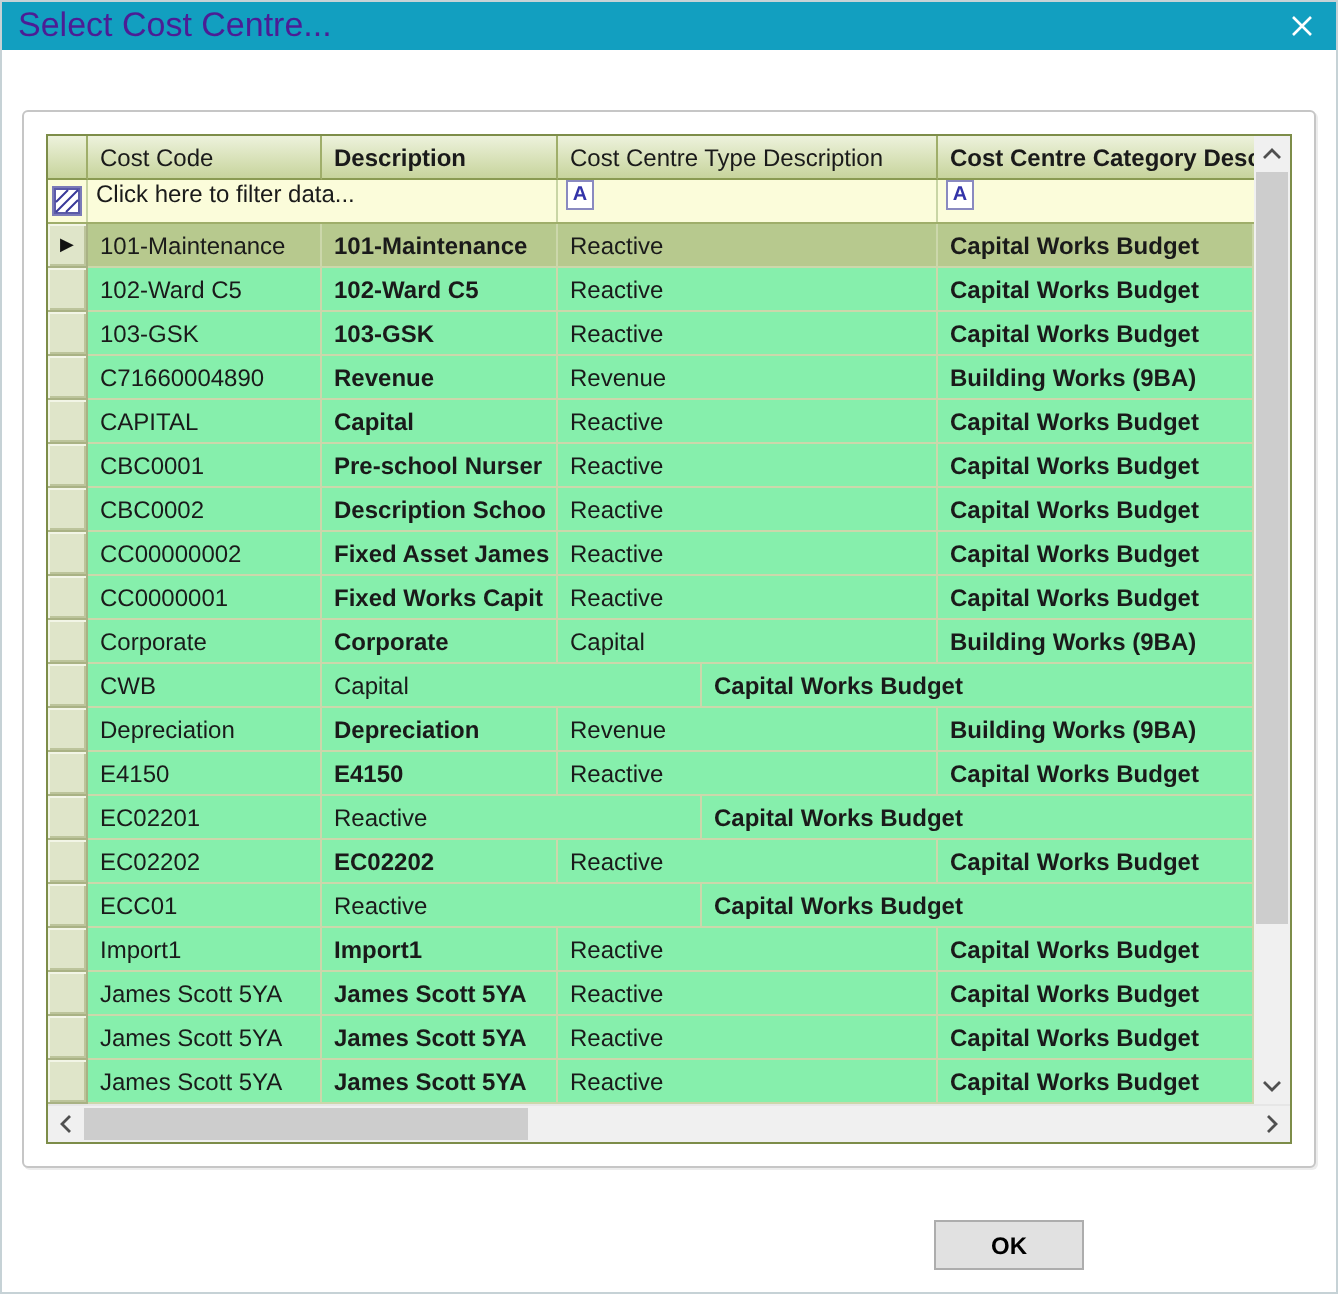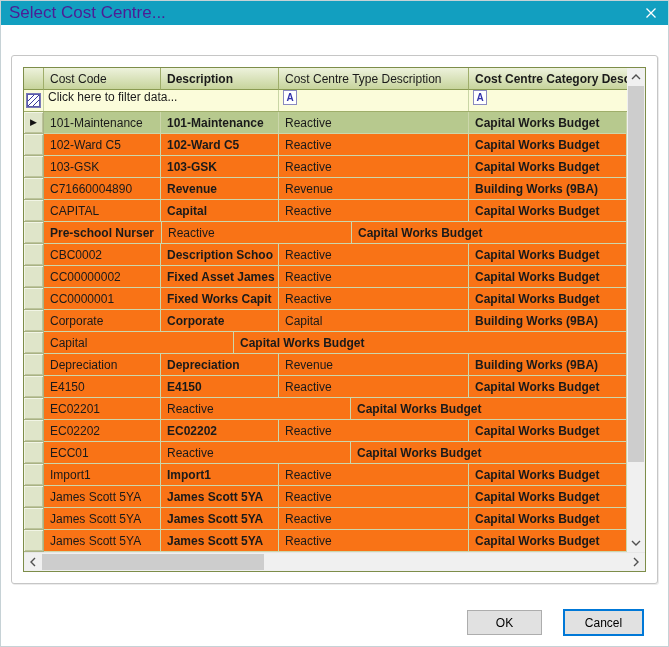--- a/index.html
+++ b/index.html
@@ -32,40 +32,40 @@
   .filter-row{display:flex;height:22px;background:var(--filter-row-bg);border-bottom:1px solid #9fae6a;}
   .filter-iconcell{width:20px;flex:0 0 20px;display:flex;align-items:center;justify-content:center;
     border-right:1px solid #c9d5a5;}
   .funnel-box{width:15px;height:15px;background:#dfdfec;border:1px solid #7a7ab8;display:flex;align-items:center;justify-content:center;}
   .filter-cell{display:flex;align-items:flex-start;padding-left:4px;font-size:12px;color:#1a1a1a;
     border-right:1px solid #c9d5a5;white-space:nowrap;overflow:hidden;}
   .fw01{width:235px;flex:0 0 235px;} .fw2{width:190px;flex:0 0 190px;} .fw3{flex:1 1 auto;border-right:none;}
   .a-icon{width:14px;height:15px;background:#fff;border:1px solid #8a8ac0;color:#3333aa;
     font-size:10px;font-weight:bold;display:flex;align-items:center;justify-content:center;margin-right:3px;flex:0 0 14px;}
   
-  .data-row{display:flex;height:22px;background:#f97316;}
+  .data-row{display:flex;height:22px;background:#86efac;}
   .data-row.selected{background:var(--selected-row);}
   .rowhdr{width:20px;flex:0 0 20px;background:#dfe5c9;border-right:1px solid #a9b284;border-bottom:1px solid #a9b284;
     box-shadow:inset 1px 1px 0 #f2f5e6,inset -1px -1px 0 #bcc49b;
     display:flex;align-items:center;justify-content:center;}
   .sel-arrow{font-size:9px;color:#111;line-height:1;}
   .cell{font-size:12px;color:#1a1a1a;padding:4px 0 0 6px;border-right:1px solid #ccd7ab;border-bottom:1px solid #ccd7ab;
     white-space:nowrap;overflow:hidden;background:transparent;}
   
   .vscroll{position:absolute;left:603px;top:0;width:18px;height:484px;background:#f0f0f0;}
   .vs-btn{position:absolute;left:0;width:18px;height:18px;display:flex;align-items:center;justify-content:center;background:#f0f0f0;}
   .vs-up{top:0;} .vs-down{bottom:0;}
   .vs-thumb{position:absolute;left:1px;top:18px;width:16px;height:376px;background:#cdcdcd;}
   .hscroll{position:absolute;left:0;top:484px;width:621px;height:19px;background:#f0f0f0;border-top:1px solid #e6e6e6;}
   .hs-btn{position:absolute;top:0;width:18px;height:18px;display:flex;align-items:center;justify-content:center;background:#f0f0f0;}
   .hs-left{left:0;} .hs-right{right:0;}
   .hs-thumb{position:absolute;left:18px;top:1px;width:222px;height:16px;background:#cdcdcd;}
   
   .btn{position:absolute;background:#e1e1e1;border:1px solid #adadad;font-family:"Liberation Sans",sans-serif;
-    font-size:12px;color:#000;cursor:pointer;}
+    font-size:12px;color:#000;cursor:pointer;font-weight:bold;}
   .btn-ok{left:466px;top:609px;width:75px;height:25px;}
   .btn-cancel{left:562px;top:608px;width:81px;height:27px;border:2px solid var(--focus-border);}
 </style>
 </head>
 <body>
 
 <div class="window">
 
   <div class="titlebar">
     <span class="title">Select Cost Centre...</span>
@@ -142,20 +142,21 @@
             </div>
             <div class="data-row">
               <div class="rowhdr"></div>
               <div class="cell w0">CAPITAL</div>
               <div class="cell w1">Capital</div>
               <div class="cell w2">Reactive</div>
               <div class="cell w3">Capital Works Budget</div>
             </div>
             <div class="data-row">
               <div class="rowhdr"></div>
+              <div class="cell w0">CBC0001</div>
               <div class="cell w1">Pre-school Nurser</div>
               <div class="cell w2">Reactive</div>
               <div class="cell w3">Capital Works Budget</div>
             </div>
             <div class="data-row">
               <div class="rowhdr"></div>
               <div class="cell w0">CBC0002</div>
               <div class="cell w1">Description Schoo</div>
               <div class="cell w2">Reactive</div>
               <div class="cell w3">Capital Works Budget</div>
@@ -176,20 +177,21 @@
             </div>
             <div class="data-row">
               <div class="rowhdr"></div>
               <div class="cell w0">Corporate</div>
               <div class="cell w1">Corporate</div>
               <div class="cell w2">Capital</div>
               <div class="cell w3">Building Works (9BA)</div>
             </div>
             <div class="data-row">
               <div class="rowhdr"></div>
+              <div class="cell w0">CWB</div>
               <div class="cell w2">Capital</div>
               <div class="cell w3">Capital Works Budget</div>
             </div>
             <div class="data-row">
               <div class="rowhdr"></div>
               <div class="cell w0">Depreciation</div>
               <div class="cell w1">Depreciation</div>
               <div class="cell w2">Revenue</div>
               <div class="cell w3">Building Works (9BA)</div>
             </div>
@@ -275,15 +277,14 @@
           <svg width="6" height="10" viewBox="0 0 6 10">
             <polyline points="1,1 5,5 1,9" fill="none" stroke="#505050" stroke-width="1.4"></polyline>
           </svg>
         </div>
       </div>
 
     </div>
   </div>
 
   <button class="btn btn-ok">OK</button>
-  <button class="btn btn-cancel">Cancel</button>
 
 </div>
 
 </body></html>

